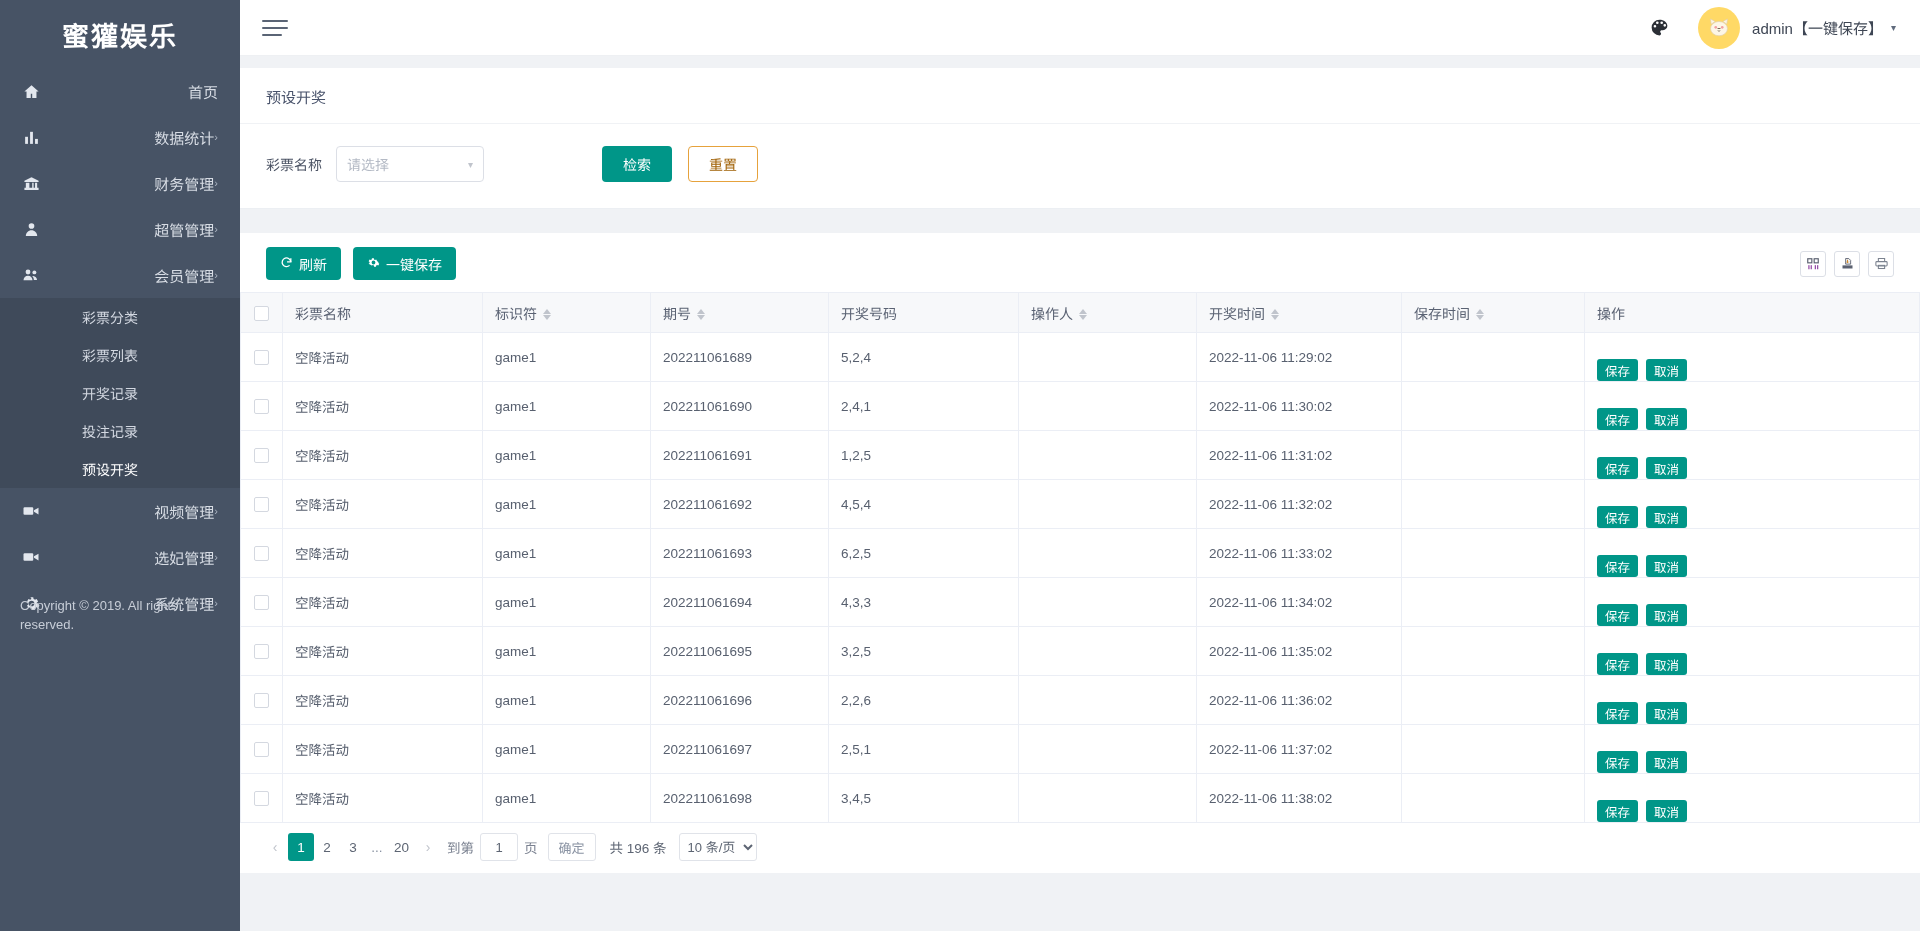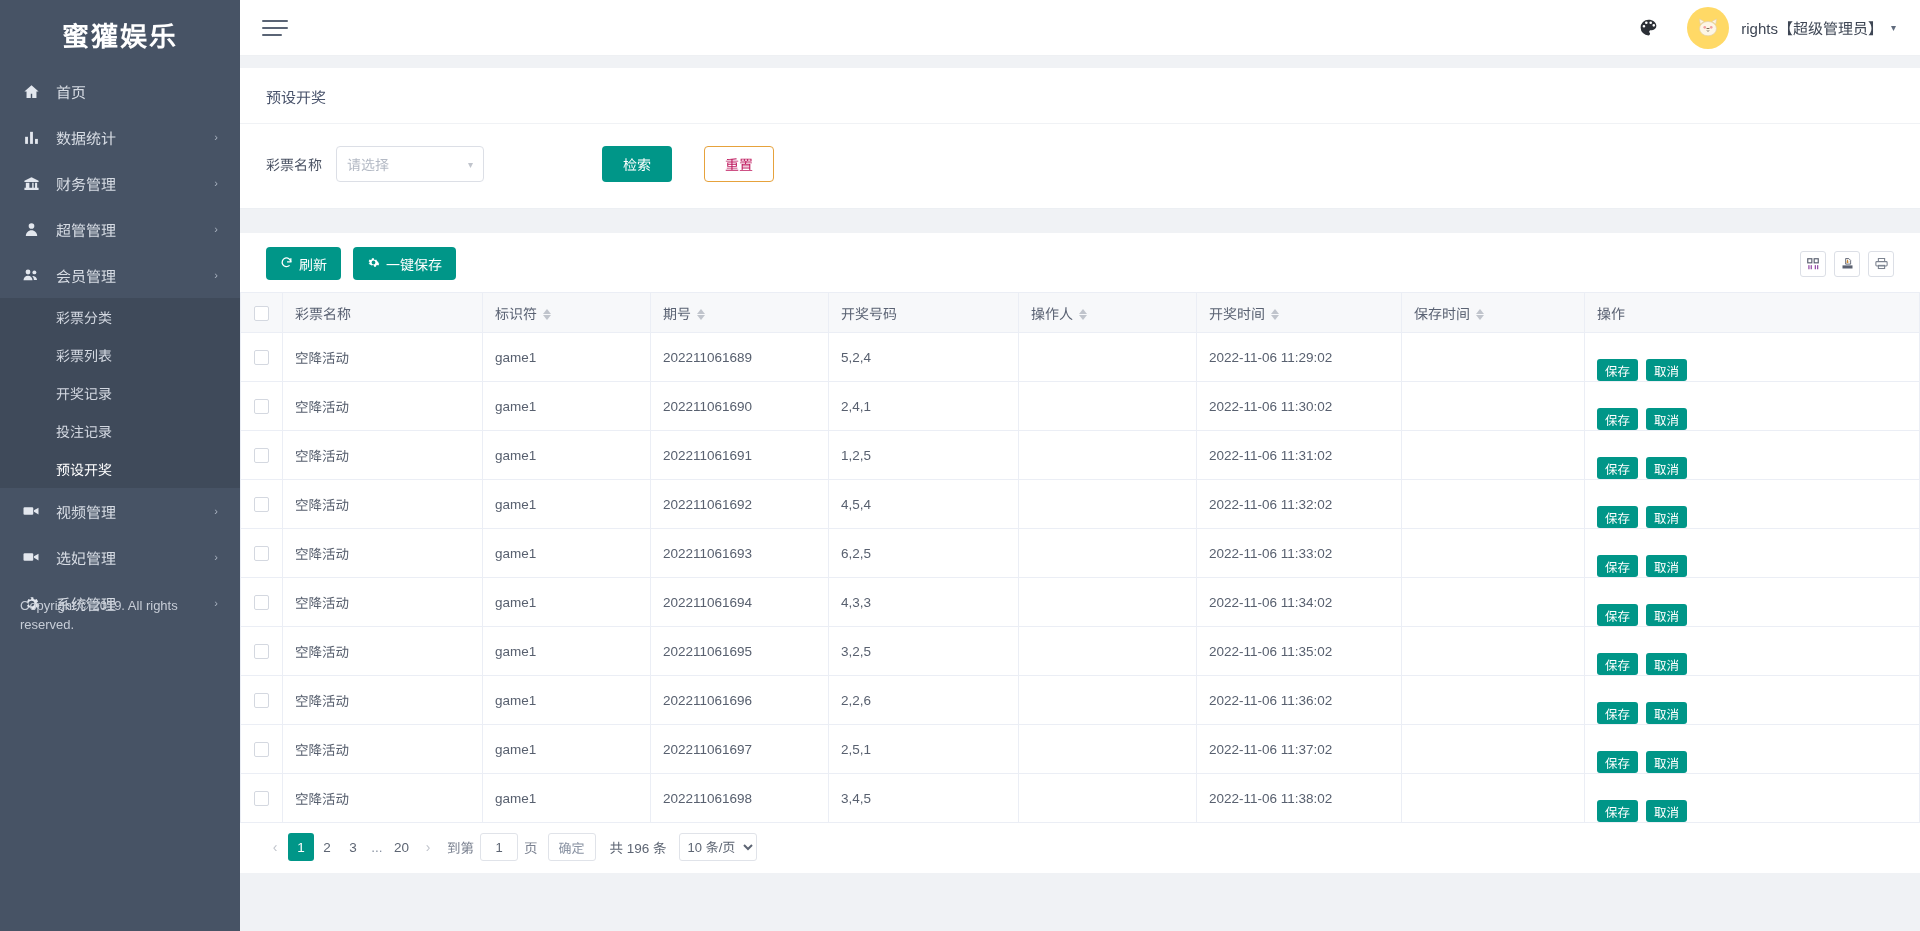--- a/index.html
+++ b/index.html
@@ -20,33 +20,33 @@
     position: relative;
   }
   .brand {
     height: 68px; display: flex; align-items: center; justify-content: center;
     font-size: 27px; font-weight: 700; color: #ffffff; letter-spacing: 2px;
   }
   .menu { flex: 0 0 auto; }
   .menu-item {
     height: 46px; display: flex; align-items: center;
     padding: 0 22px 0 20px; font-size: 15px; color: #d7dce4;
-    cursor: pointer; position: relative;
+    cursor: pointer; position: relative; text-align: right;
   }
   .menu-item .mi-icon {
     width: 22px; flex: 0 0 22px; display: flex; align-items: center; justify-content: center;
     margin-right: 14px; color: #e3e7ee;
   }
   .menu-item .mi-label { flex: 1 1 auto; white-space: nowrap; }
   .menu-item .mi-arrow { font-size: 11px; color: #aab3c1; }
   .menu-item.active { background: #5a6577; }
   .submenu { background: #3f4a5a; }
   .submenu .sub-item {
     height: 38px; display: flex; align-items: center;
-    padding-left: 56px; font-size: 14px; color: #d3d8e1; cursor: pointer; text-align: right;
+    padding-left: 82px; font-size: 14px; color: #d3d8e1; cursor: pointer; text-align: right;
   }
   .submenu .sub-item.active { color: #ffffff; }
   .copyright {
     position: absolute; left: 20px; right: 16px; top: 596px;
     font-size: 13px; line-height: 19px; color: #c7cdd7;
   }
 
   
   .main { flex: 1 1 auto; display: flex; flex-direction: column; min-width: 0; background: #f0f2f5; }
 
@@ -90,21 +90,21 @@
     font-size: 14px; color: #b4bac5; cursor: pointer;
   }
   .select-box .sel-val { flex: 1 1 auto; }
   .select-box .sel-caret { color: #c0c4cc; font-size: 10px; }
   .btn {
     height: 36px; border-radius: 4px; font-size: 14px; cursor: pointer;
     display: inline-flex; align-items: center; justify-content: center;
     border: 1px solid transparent; padding: 0 20px; white-space: nowrap;
   }
   .btn-primary { background: #009688; color: #fff; }
-  .btn-warn { background: #fff; color: #be185d; border-color: #e6a23c; margin-left: 16px; }
+  .btn-warn { background: #fff; color: #a16207; border-color: #e6a23c; }
   .filter-actions { margin-left: 118px; display: flex; gap: 16px; }
 
   .table-wrap {
     background: #ffffff; margin: 24px 0 0 0; flex: 0 0 auto;
   }
   .table-toolbar {
     display: flex; align-items: center; padding: 14px 26px 12px 26px;
   }
   .tool-btns { display: flex; gap: 12px; }
   .btn-tool { background: #009688; color: #fff; height: 33px; padding: 0 14px; border-radius: 4px;
@@ -296,21 +296,21 @@
           <svg width="26" height="26" viewBox="0 0 40 40">
             <path d="M8 14 L7 6 L14 10 Z" fill="#fdf6e6" stroke="#e0cfae" stroke-width="1"></path>
             <path d="M32 14 L33 6 L26 10 Z" fill="#fdf6e6" stroke="#e0cfae" stroke-width="1"></path>
             <ellipse cx="20" cy="21" rx="13" ry="11" fill="#fdf6e6" stroke="#e0cfae" stroke-width="1"></ellipse>
             <circle cx="15" cy="19" r="2" fill="#f2a0a0"></circle>
             <circle cx="25" cy="19" r="2" fill="#f2a0a0"></circle>
             <rect x="17.5" y="20" width="5" height="1.4" rx=".7" fill="#7a6a55"></rect>
             <path d="M18 24 q2 2 4 0" stroke="#7a6a55" stroke-width="1.2" fill="none"></path>
           </svg>
         </div>
-        <span class="user-name">rights【超级管理员】</span>
+        <span class="user-name">admin【一键保存】</span>
         <span class="caret">▾</span>
       </div>
     </header>
 
     <div class="crumbbar"></div>
 
     <div class="page-card">
       <div class="page-title">预设开奖</div>
       <div class="filter-row">
         <span class="form-label">彩票名称</span>

